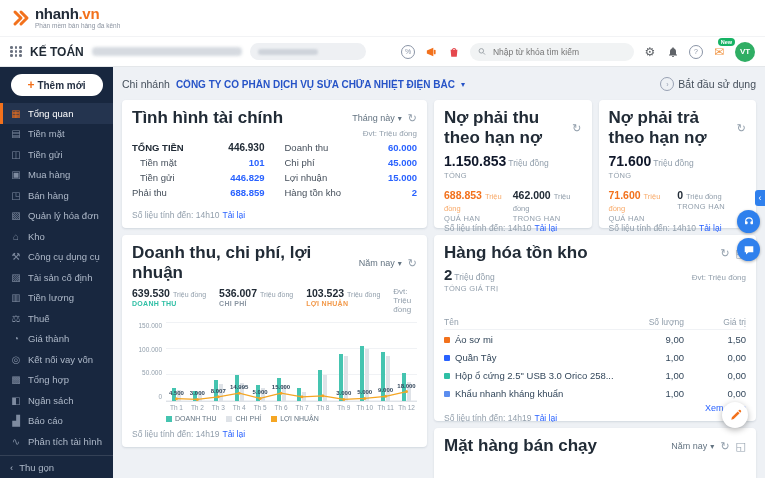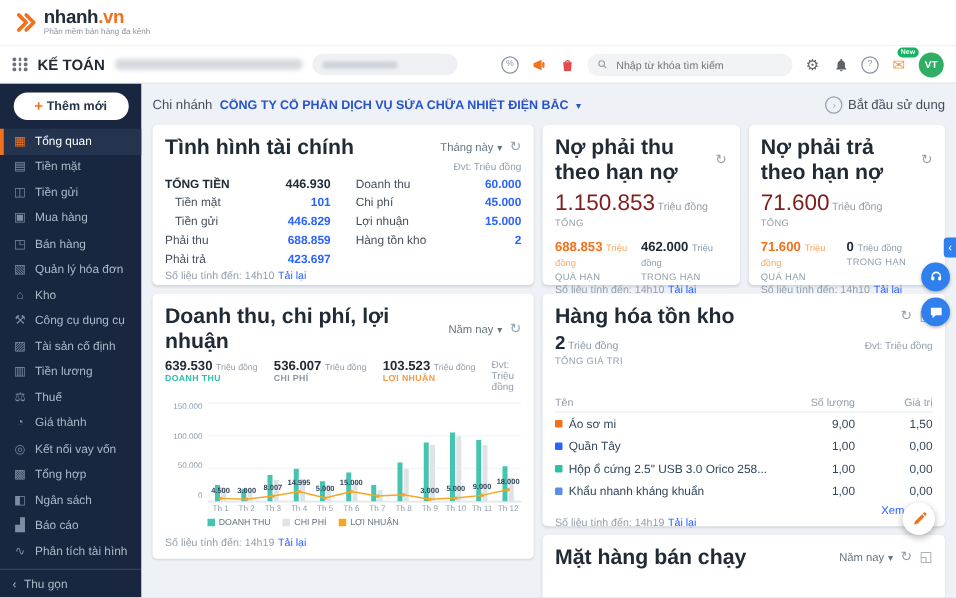--- a/index.html
+++ b/index.html
@@ -71,21 +71,21 @@
   .fin-col{flex:1;}
   .fin-row{display:flex;justify-content:space-between;align-items:center;height:15px;font-size:9.5px;}
   .fin-row .fl{color:#454f5b;}
   .fin-row.indent .fl{padding-left:8px;}
   .fin-row .fv{font-weight:bold;color:#2962ff;cursor:pointer;}
   .fin-row.total .fl{font-weight:bold;color:#212b36;}
   .fin-row.total .fv{color:#212b36;font-size:10px;cursor:default;}
 
   .card-debt{flex:1;height:128px;display:flex;flex-direction:column;}
   .big-num{margin-top:4px;}
-  .big-num .num{font-size:18px;font-weight:normal;color:#7f1d1d;}
+  .big-num .num{font-size:14px;font-weight:bold;color:#0f172a;}
   .unit-sm{font-size:8.5px;color:#919eab;margin-left:2px;}
   .tiny{font-size:7.5px;color:#919eab;letter-spacing:.3px;margin-top:1px;}
   .debt-cols{display:flex;margin-top:9px;}
   .debt-col{flex:1;}
   .d-num{font-size:10.5px;font-weight:bold;}
   .d-num .u{font-size:7.5px;font-weight:normal;}
   .d-orange{color:#f2711c;}
   .d-orange .u{color:#f8a968;}
   .d-dark{color:#212b36;}
   .d-dark .u{color:#919eab;}
@@ -318,24 +318,20 @@
                   <span class="fl">Tiền mặt</span>
                   <span class="fv">101</span>
                 </div>
                 <div class="fin-row indent">
                   <span class="fl">Tiền gửi</span>
                   <span class="fv">446.829</span>
                 </div>
                 <div class="fin-row">
                   <span class="fl">Phải thu</span>
                   <span class="fv">688.859</span>
-                </div>
-                <div class="fin-row">
-                  <span class="fl">Phải trả</span>
-                  <span class="fv">423.697</span>
                 </div>
               </div>
             <div class="fin-col">
                 <div class="fin-row">
                   <span class="fl">Doanh thu</span>
                   <span class="fv">60.000</span>
                 </div>
                 <div class="fin-row">
                   <span class="fl">Chi phí</span>
                   <span class="fv">45.000</span>

